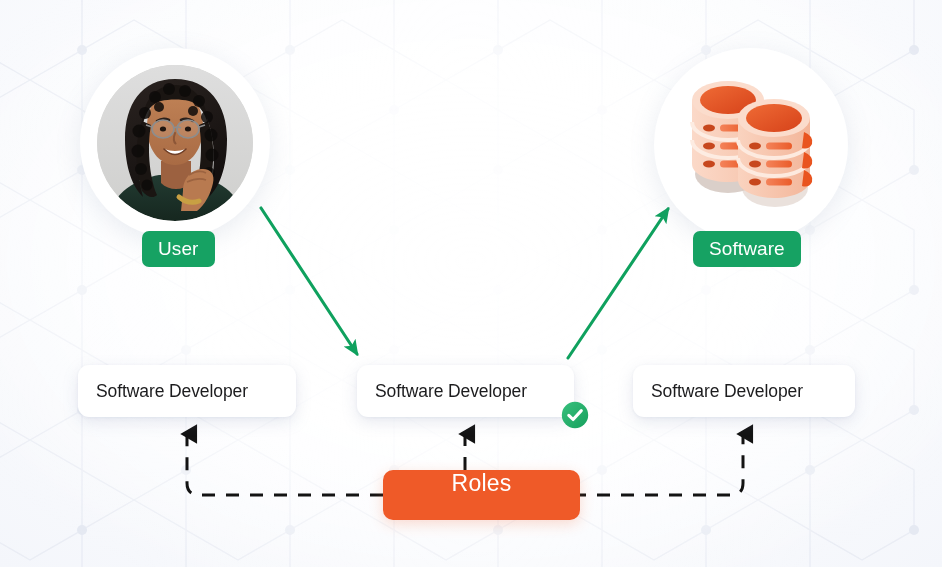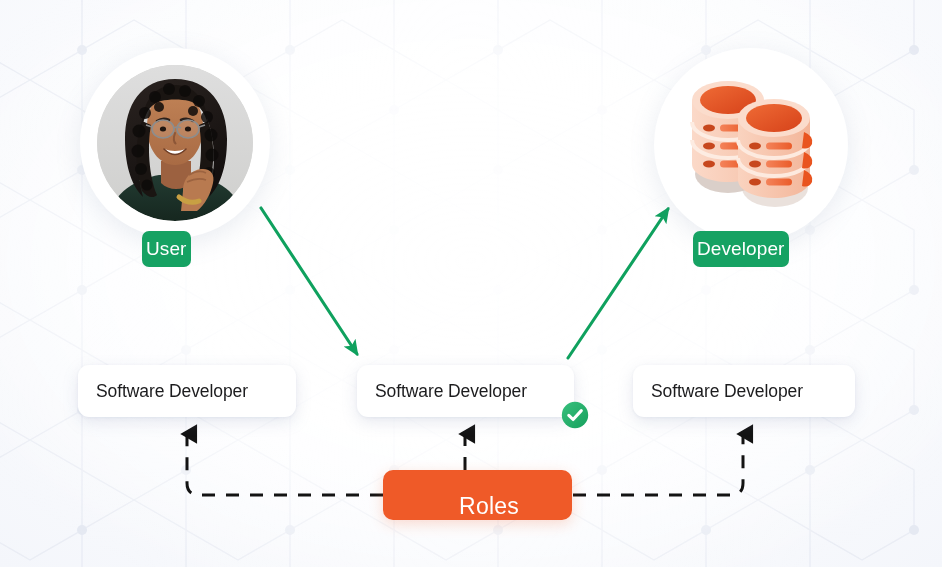--- a/index.html
+++ b/index.html
@@ -107,21 +107,21 @@
     position: absolute;
     height: 36px;
     line-height: 36px;
     border-radius: 7px;
     color: #ffffff;
     font-size: 19px;
     letter-spacing: 0.1px;
     text-align: center;
     white-space: nowrap;
     box-sizing: border-box;
-    padding: 0 4px;
+    padding: 0 16px;
   }
   #user-pill {
     left: 142px;
     top: 231px;
     background: #16a263;
   }
   #db-pill {
     left: 693px;
     top: 231px;
     background: #16a263;
@@ -157,29 +157,28 @@
     bottom: -12px;
     width: 28px;
     height: 28px;
   }
 
   
   #roles-btn {
     position: absolute;
     left: 383px;
     top: 470px;
-    width: 166px;
+    width: 197px;
     height: 50px;
     background: #ef5a28;
     border-radius: 10px;
     display: flex;
-    align-items: flex-end;
+    align-items: flex-start;
     justify-content: center;
     box-shadow: 0 4px 14px rgba(239,90,40,0.22);
-    padding-left: 23px;
   }
   #roles-btn span {
     color: #ffffff;
     font-size: 23px;
     letter-spacing: 0.2px;
   }
 </style>
 </head>
 <body>
 
@@ -474,21 +473,21 @@
             <path d="M 128 100 q 10 4 8 12 q -3 6 -10 4 Z" fill="#e9541f"></path>
 
             <ellipse cx="98" cy="48" rx="36" ry="19" fill="#fbdccc"></ellipse>
             <ellipse cx="98" cy="48" rx="28" ry="14" fill="url(#dbTop)"></ellipse>
           </g>
         </svg>
       </div>
     </div>
   </div>
   <div class="pill" id="db-pill">
-    <span>Developer</span>
+    <span>Software</span>
   </div>
 
   <div class="role-card" id="card-0">
     <span>Software Developer</span>
   </div>
 
   <div class="role-card" id="card-1">
     <span>Software Developer</span>
     <svg class="card-check" viewBox="0 0 28 28" xmlns="http://www.w3.org/2000/svg">
       <defs>

